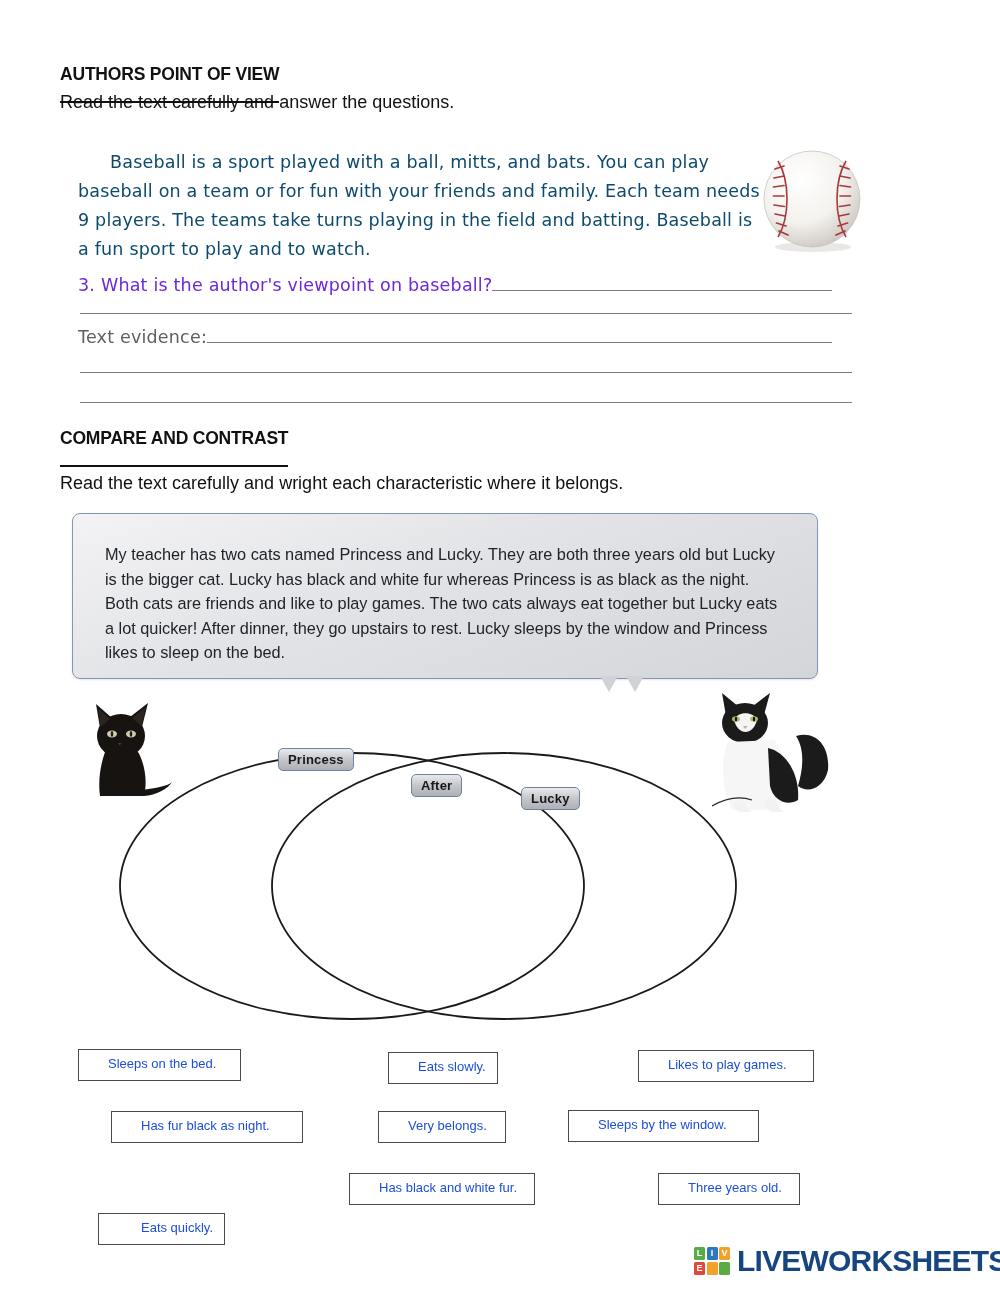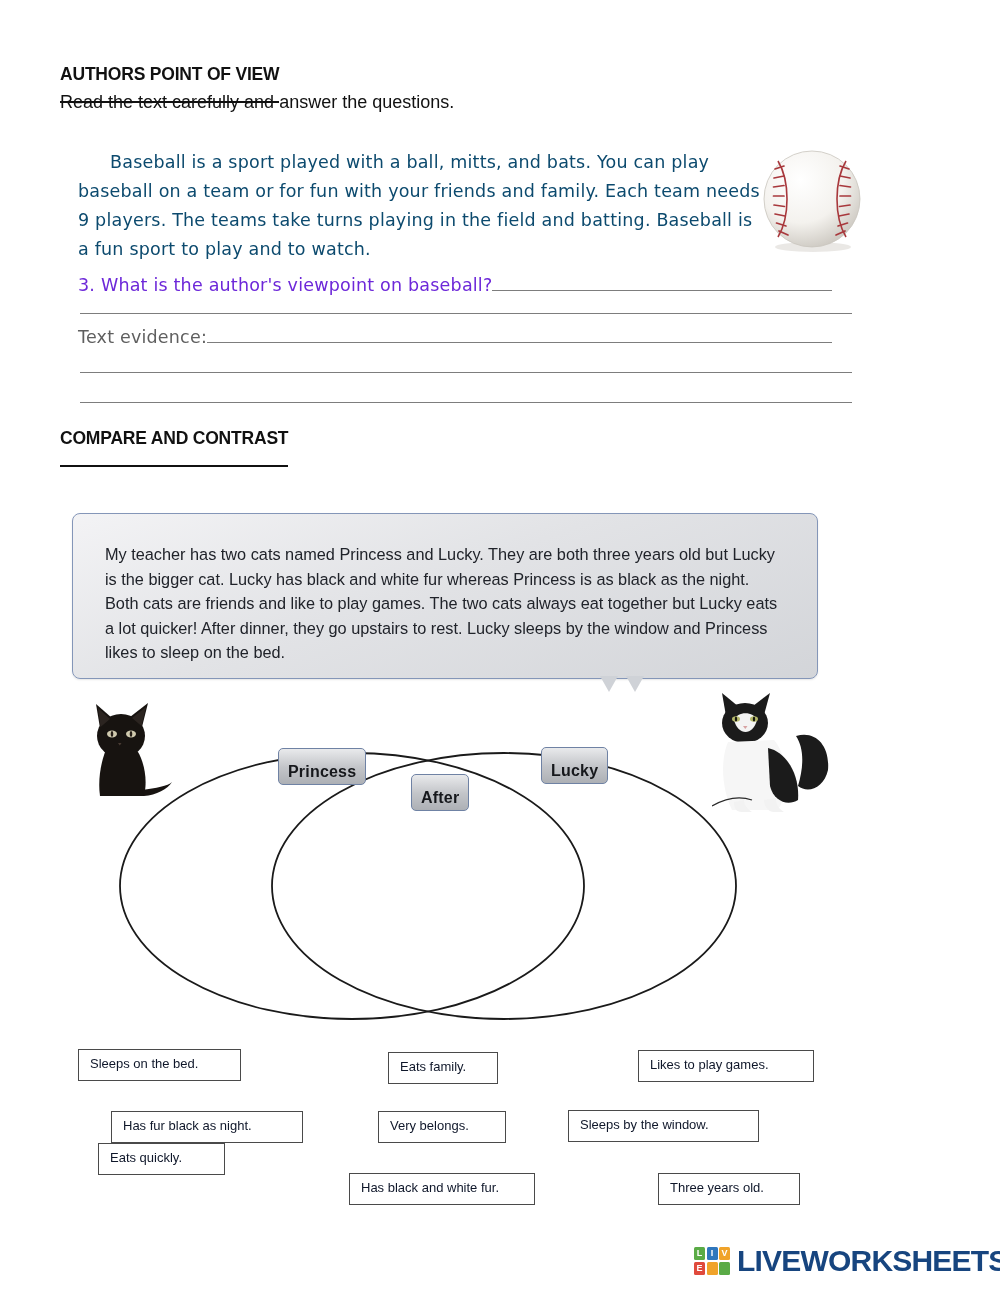--- a/index.html
+++ b/index.html
@@ -128,43 +128,43 @@
   #lucky-cat-image    { position:absolute; left:712px; top:690px; width:130px; height:125px; }
 
   
   #venn-diagram {
     position:absolute;
     left:108px; top:740px;
     width:640px; height:285px;
   }
   .venn-label {
     position:absolute;
-    font-size:16px;
+    font-size:13px;
     font-weight:bold;
     color:#16181c;
     background:linear-gradient(180deg,#e9eaec 0%,#c3c5c9 52%,#adb0b5 100%);
     border:1.4px solid #6f82a4;
     border-radius:5px;
-    padding:14px 9px 3px 9px;
+    padding:4px 9px 3px 9px;
     line-height:1.1;
     white-space:nowrap;
     letter-spacing:0.2px;
   }
   #venn-label-princess { left:278px; top:748px; }
-  #venn-label-lucky    { left:521px; top:747px;margin-left:20px; }
+  #venn-label-lucky    { left:521px; top:787px; }
   #venn-label-both     { left:411px; top:774px; }
 
   
   .opt-box {
     position:absolute;
     border:1.5px solid #4a4a4a;
     background:#ffffff;
     font-size:13px;
-    color:#0f172a;
-    padding:7px 11px 8px 11px;
+    color:#1d4ed8;
+    padding:7px 11px 8px 29px;
     line-height:1.15;
     white-space:nowrap;
     font-family:"Liberation Sans", sans-serif;
   }
 
   
   #liveworksheets-logo {
     position:absolute;
     left:694px; top:1246px;
     display:flex;
@@ -247,20 +247,21 @@
 
   <div id="evidence-line" class="hand">
     <span>Text evidence:</span><span class="rule-inline" style="width:625px;"></span>
   </div>
 
   <div class="rule-full" style="top:372px;"></div>
   <div class="rule-full" style="top:402px;"></div>
 
   <div class="sec-heading" style="left:60px; top:428px;">COMPARE AND CONTRAST</div>
 
+  <div class="sec-sub" style="left:60px; top:473px;">Read the text carefully and wright each characteristic where it belongs.</div>
 
   <div id="cat-text-bubble">
     <div class="bubble-inner">My teacher has two cats named Princess and Lucky. They are both three years old but Lucky is the bigger cat. Lucky has black and white fur whereas Princess is as black as the night. Both cats are friends and like to play games. The two cats always eat together but Lucky eats a lot quicker! After dinner, they go upstairs to rest.  Lucky sleeps by the window and Princess likes to sleep on the bed.</div>
   </div>
   <div class="bubble-tail"></div>
 
   <div id="princess-cat-image">
     <svg viewBox="0 0 104 104" width="104" height="104" aria-hidden="true">
       <g fill="#171310">
         <path d="M28 34 L24 10 L40 24 Z"></path>
@@ -309,26 +310,26 @@
       <ellipse cx="396" cy="146" rx="232" ry="133" fill="none" stroke="#1a1a1a" stroke-width="1.8"></ellipse>
     </svg>
   </div>
 
   <div class="venn-label" id="venn-label-princess">Princess</div>
   <div class="venn-label" id="venn-label-lucky">Lucky</div>
   <div class="venn-label" id="venn-label-both">After</div>
 
   <div id="options-layer">
       <div class="opt-box" style="left: 78px; top: 1049px; width: 163px;">Sleeps on the bed.</div>
-      <div class="opt-box" style="left: 388px; top: 1052px; width: 110px;">Eats family.</div>
+      <div class="opt-box" style="left: 388px; top: 1052px; width: 110px;">Eats slowly.</div>
       <div class="opt-box" style="left: 638px; top: 1050px; width: 176px;">Likes to play games.</div>
       <div class="opt-box" style="left: 111px; top: 1111px; width: 192px;">Has fur black as night.</div>
       <div class="opt-box" style="left: 378px; top: 1111px; width: 128px;">Very belongs.</div>
       <div class="opt-box" style="left: 568px; top: 1110px; width: 191px;">Sleeps by the window.</div>
-      <div class="opt-box" style="left: 98px; top: 1143px; width: 127px;">Eats quickly.</div>
+      <div class="opt-box" style="left: 98px; top: 1213px; width: 127px; text-align: right;">Eats quickly.</div>
       <div class="opt-box" style="left: 349px; top: 1173px; width: 186px;">Has black and white fur.</div>
       <div class="opt-box" style="left: 658px; top: 1173px; width: 142px;">Three years old.</div>
     </div>
 
   <div id="liveworksheets-logo">
     <div class="logo-grid">
         <div class="logo-cell" style="background: rgb(90, 171, 70);">L</div>
         <div class="logo-cell" style="background: rgb(47, 119, 189);">I</div>
         <div class="logo-cell" style="background: rgb(240, 163, 42);">V</div>
         <div class="logo-cell" style="background: rgb(224, 74, 60);">E</div>

